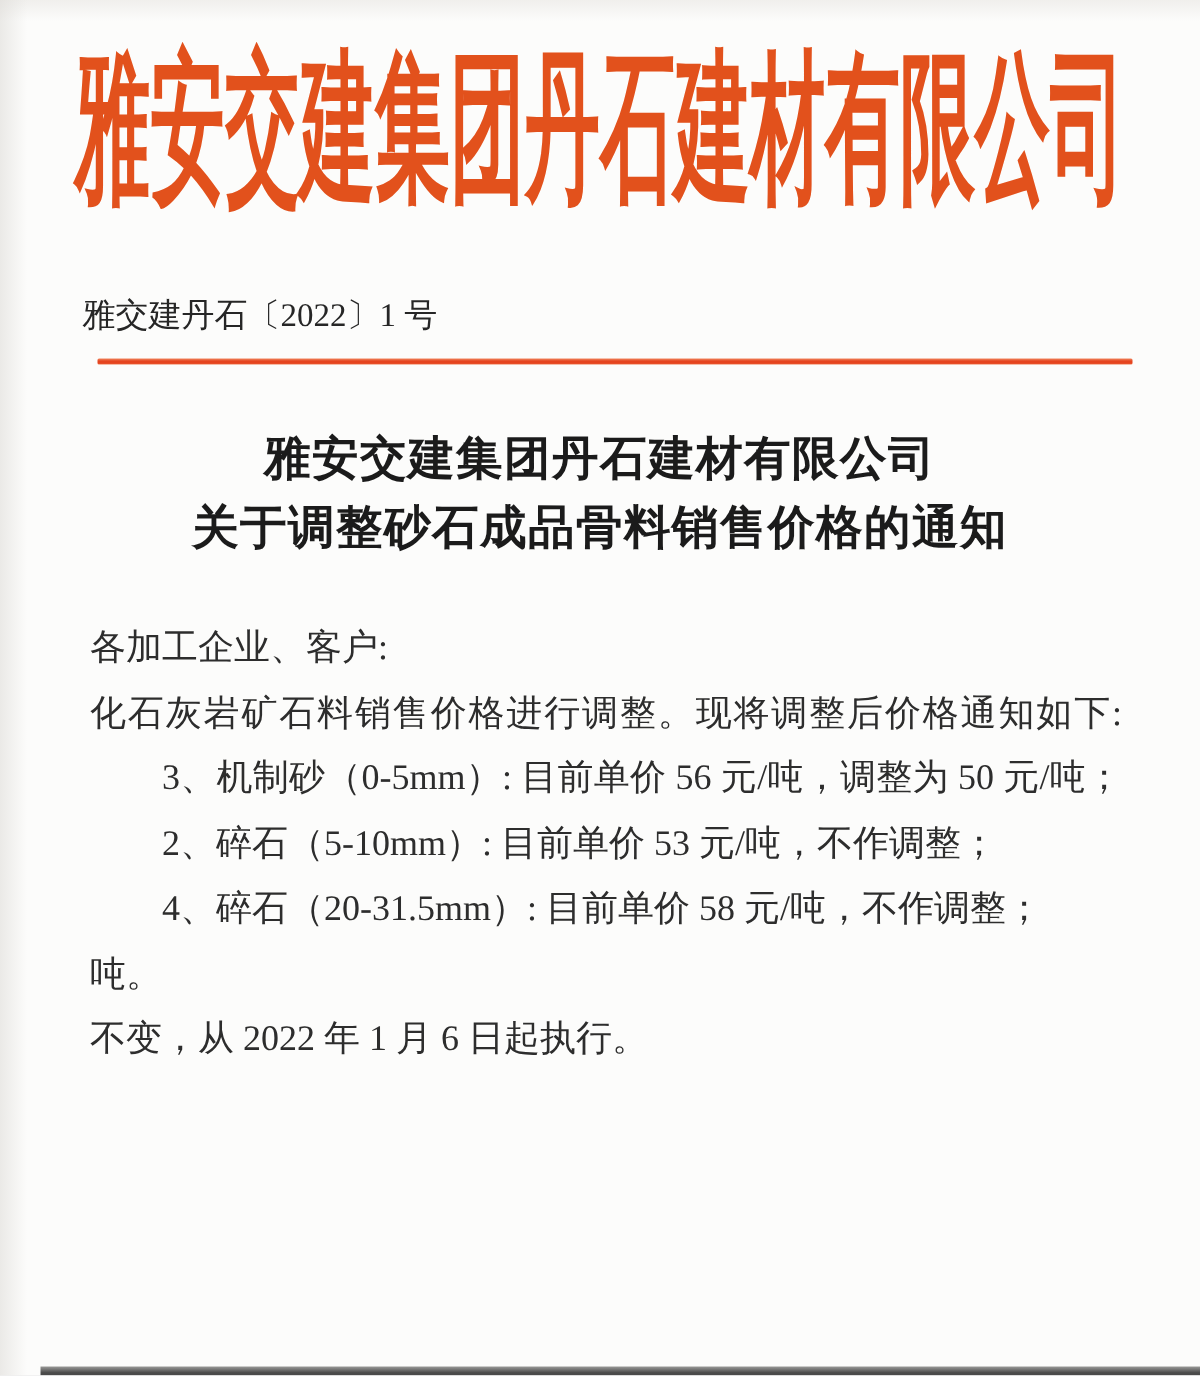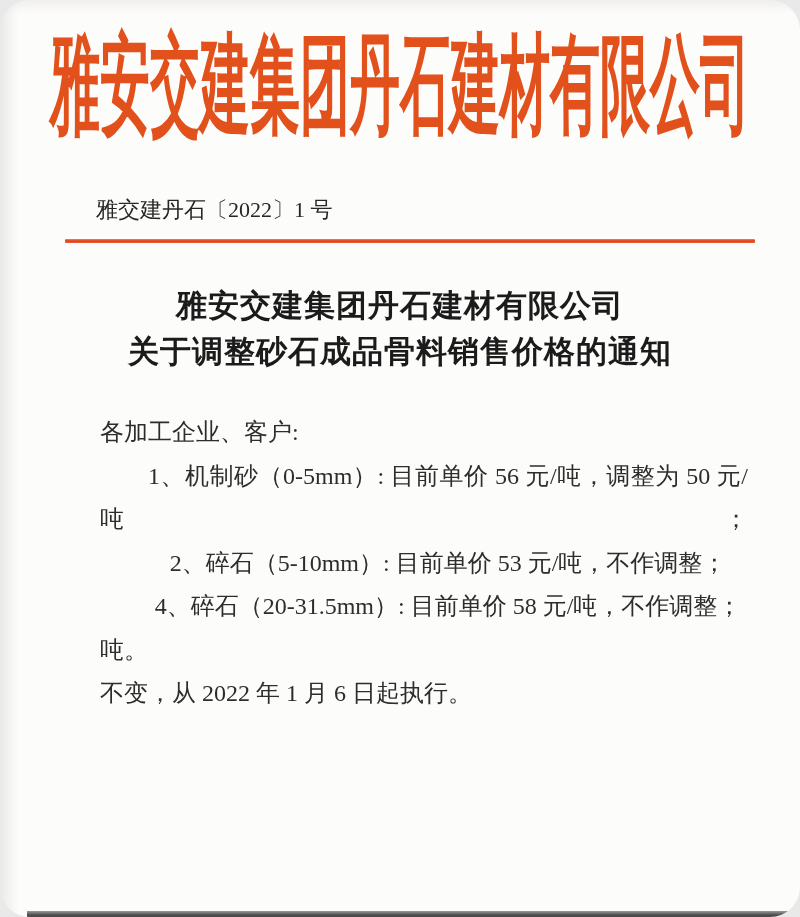--- a/index.html
+++ b/index.html
@@ -9,21 +9,20 @@
     width: 800px;
     height: 917px;
     margin: 0 auto;
     overflow: hidden;
     color: var(--ink, #2e2e2e);
     font-family: "Liberation Serif", "DejaVu Serif", serif;
     background:
       linear-gradient(90deg, rgba(220,218,214,.55) 0px, rgba(252,252,251,0) 18px),
       linear-gradient(180deg, rgba(228,226,222,.5) 0px, rgba(252,252,251,0) 14px),
       var(--paper, #fcfcfb);
-    border-radius: 30px;
   }
   .letterhead-wrap {
     height: 148px;
     margin-top: 12px;
     display: flex;
     align-items: center;
     justify-content: center;
   }
   .letterhead-text {
     display: inline-block;
@@ -32,21 +31,21 @@
     letter-spacing: 0px;
     white-space: nowrap;
     color: var(--letterhead-red, #e2511c);
     transform: scaleY(2.18);
     transform-origin: center center;
   }
   .docmeta {
     display: flex;
     justify-content: space-between;
     align-items: baseline;
-    margin: 36px 70px 0 96px;
+    margin: 36px 70px 0 55px;
     font-size: 22px;
     line-height: 28px;
     color: #262626;
   }
   .issuer .sep { display: inline-block; width: 0.5em; }
   .red-rule {
     height: 4px;
     margin: 15px 45px 0 65px;
     background: linear-gradient(180deg, #f0855e, var(--rule-red, #e5441f) 45%, var(--rule-red, #e5441f) 80%, #ef7a52);
     border-radius: 1px;
@@ -59,22 +58,22 @@
     line-height: 46px;
     color: #1b1b1b;
     letter-spacing: 1px;
   }
   .body-block {
     margin: 36px 52px 0 60px;
     font-size: 24px;
     line-height: 43.5px;
     color: #2d2d2d;
   }
-  .line { overflow: hidden; margin-left: 40px; }
-  .line.indent { text-indent: 2em; text-align: center; }
+  .line { overflow: hidden; }
+  .line.indent { text-indent: 2em; }
   .line.fill { text-align: justify; text-align-last: justify; }
   .scan-edge {
     position: absolute;
     left: 27px;
     right: 0;
     bottom: 0;
     height: 6px;
     background: linear-gradient(180deg, #9a9a98, var(--scan-edge, #4a4a4a) 70%);
   }
 </style>
@@ -93,21 +92,22 @@
 
   <div class="red-rule"></div>
 
   <div class="title-block">
     <div>雅安交建集团丹石建材有限公司</div>
     <div>关于调整砂石成品骨料销售价格的通知</div>
   </div>
 
   <div class="body-block" id="body-lines">
       <div class="line">各加工企业、客户:</div>
-      <div class="line indent fill">1、机制砂（0-5mm）: 目前单价 56 元/吨，调整为 50 元/吨；</div>
+      <div class="line fill">化石灰岩矿石料销售价格进行调整。现将调整后价格通知如下:</div>
+      <div class="line indent fill">3、机制砂（0-5mm）: 目前单价 56 元/吨，调整为 50 元/吨；</div>
       <div class="line indent">2、碎石（5-10mm）: 目前单价 53 元/吨，不作调整；</div>
       <div class="line indent">4、碎石（20-31.5mm）: 目前单价 58 元/吨，不作调整；</div>
       <div class="line">吨。</div>
       <div class="line">不变，从 2022 年 1 月 6 日起执行。</div>
     </div>
 
   <div class="scan-edge"></div>
 
 </div>
 

